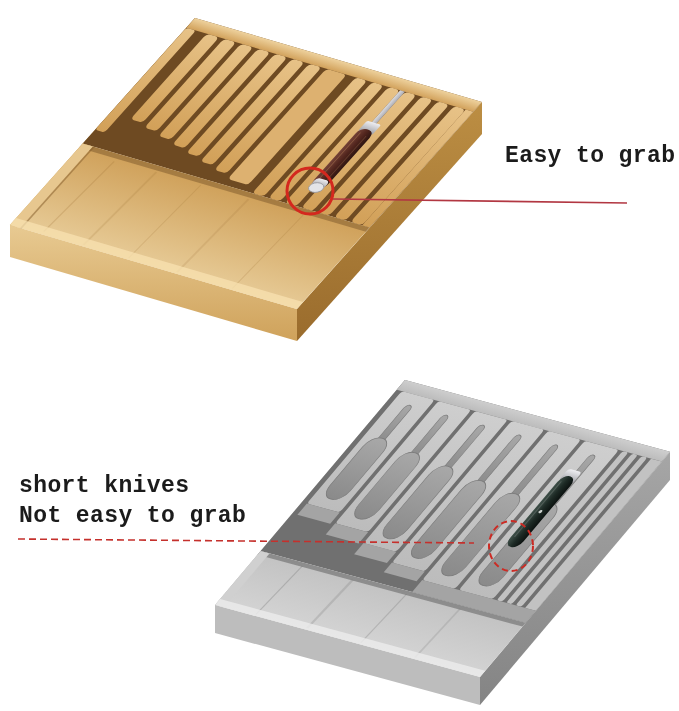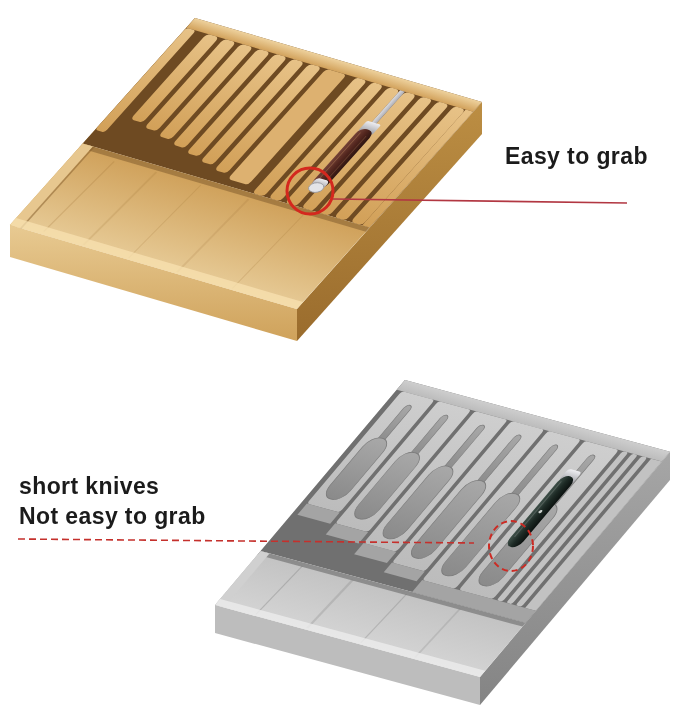--- a/index.html
+++ b/index.html
@@ -1,17 +1,17 @@
 <!DOCTYPE html>
 <html><head>
 <meta charset="utf-8">
 <style>
   html,body{margin:0;padding:0;background:#ffffff;}
   .stage{position:relative;width:679px;height:711px;background:#ffffff;overflow:hidden;
-         font-family:Liberation Sans, sans-serif;}
+         font-family:Liberation Mono, monospace;}
   .stage svg{position:absolute;left:0;top:0;}
   .callout{position:absolute;font-weight:700;font-size:23px;line-height:30px;
            color:#1b1b1b;letter-spacing:0.4px;white-space:nowrap;z-index:5;}
   .callout-top{left:505px;top:141px;}
   .callout-bottom{left:19px;top:471px;}
 </style>
 </head>
 <body>
 
 <div class="stage">

